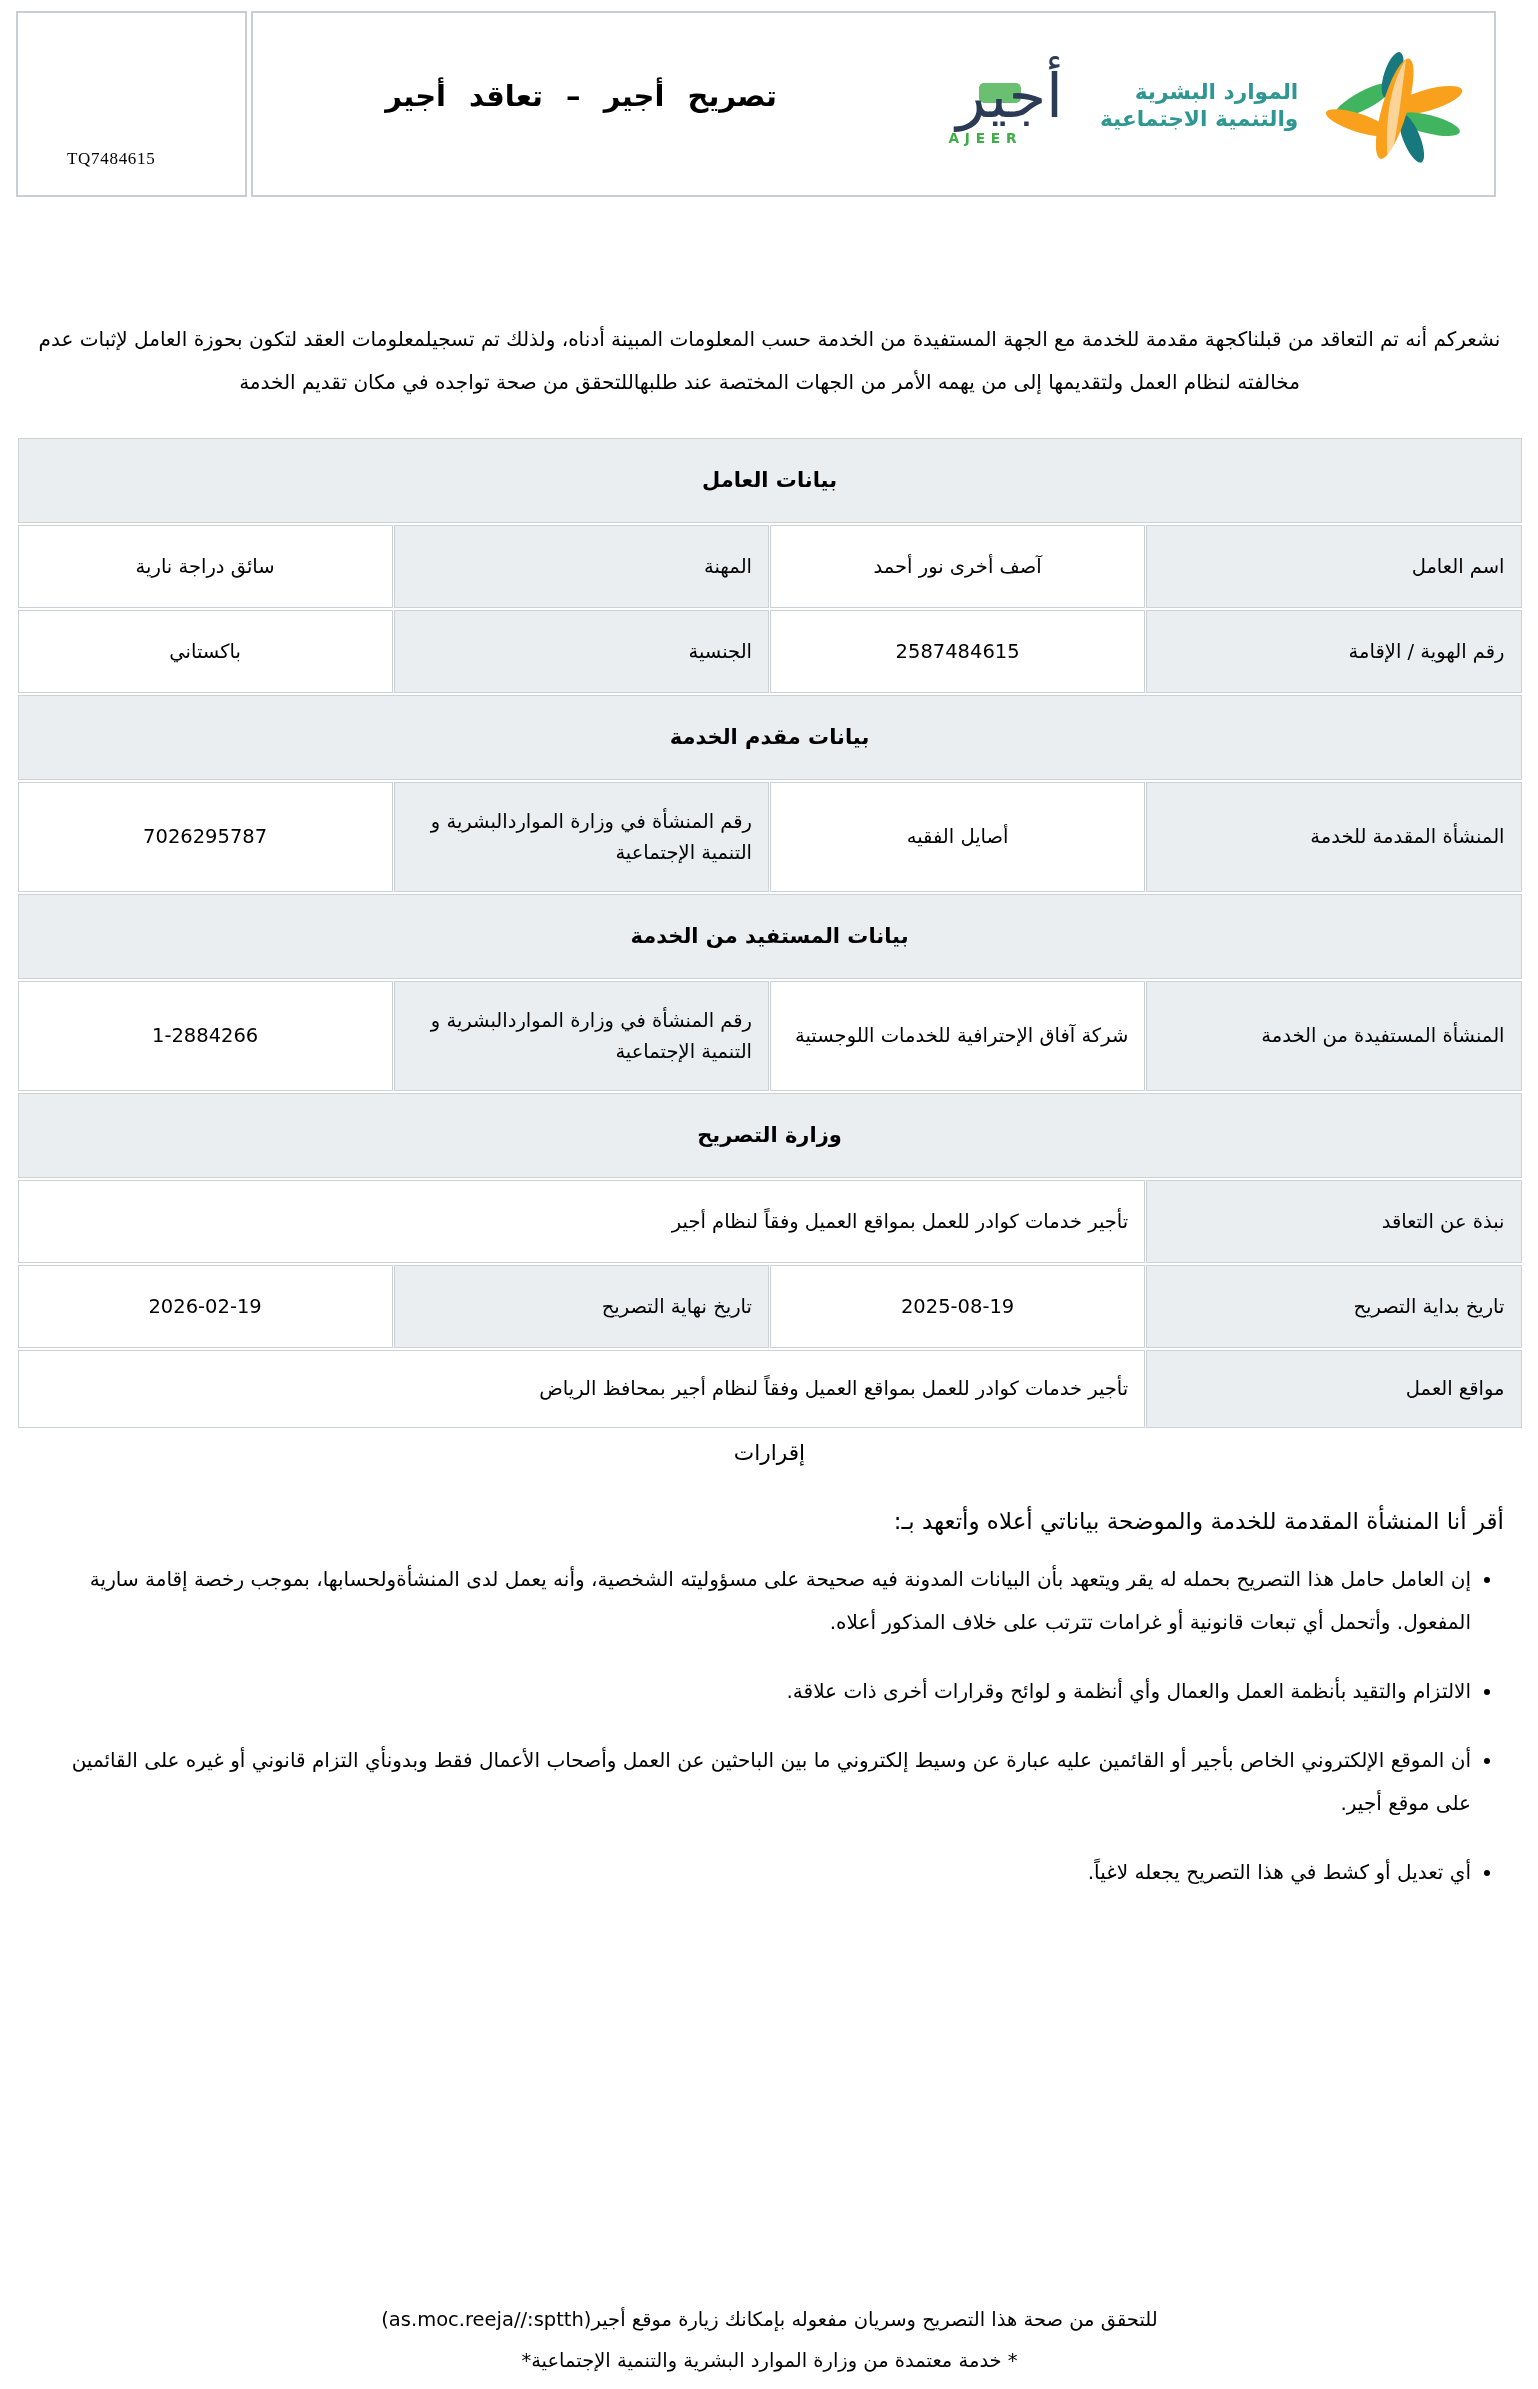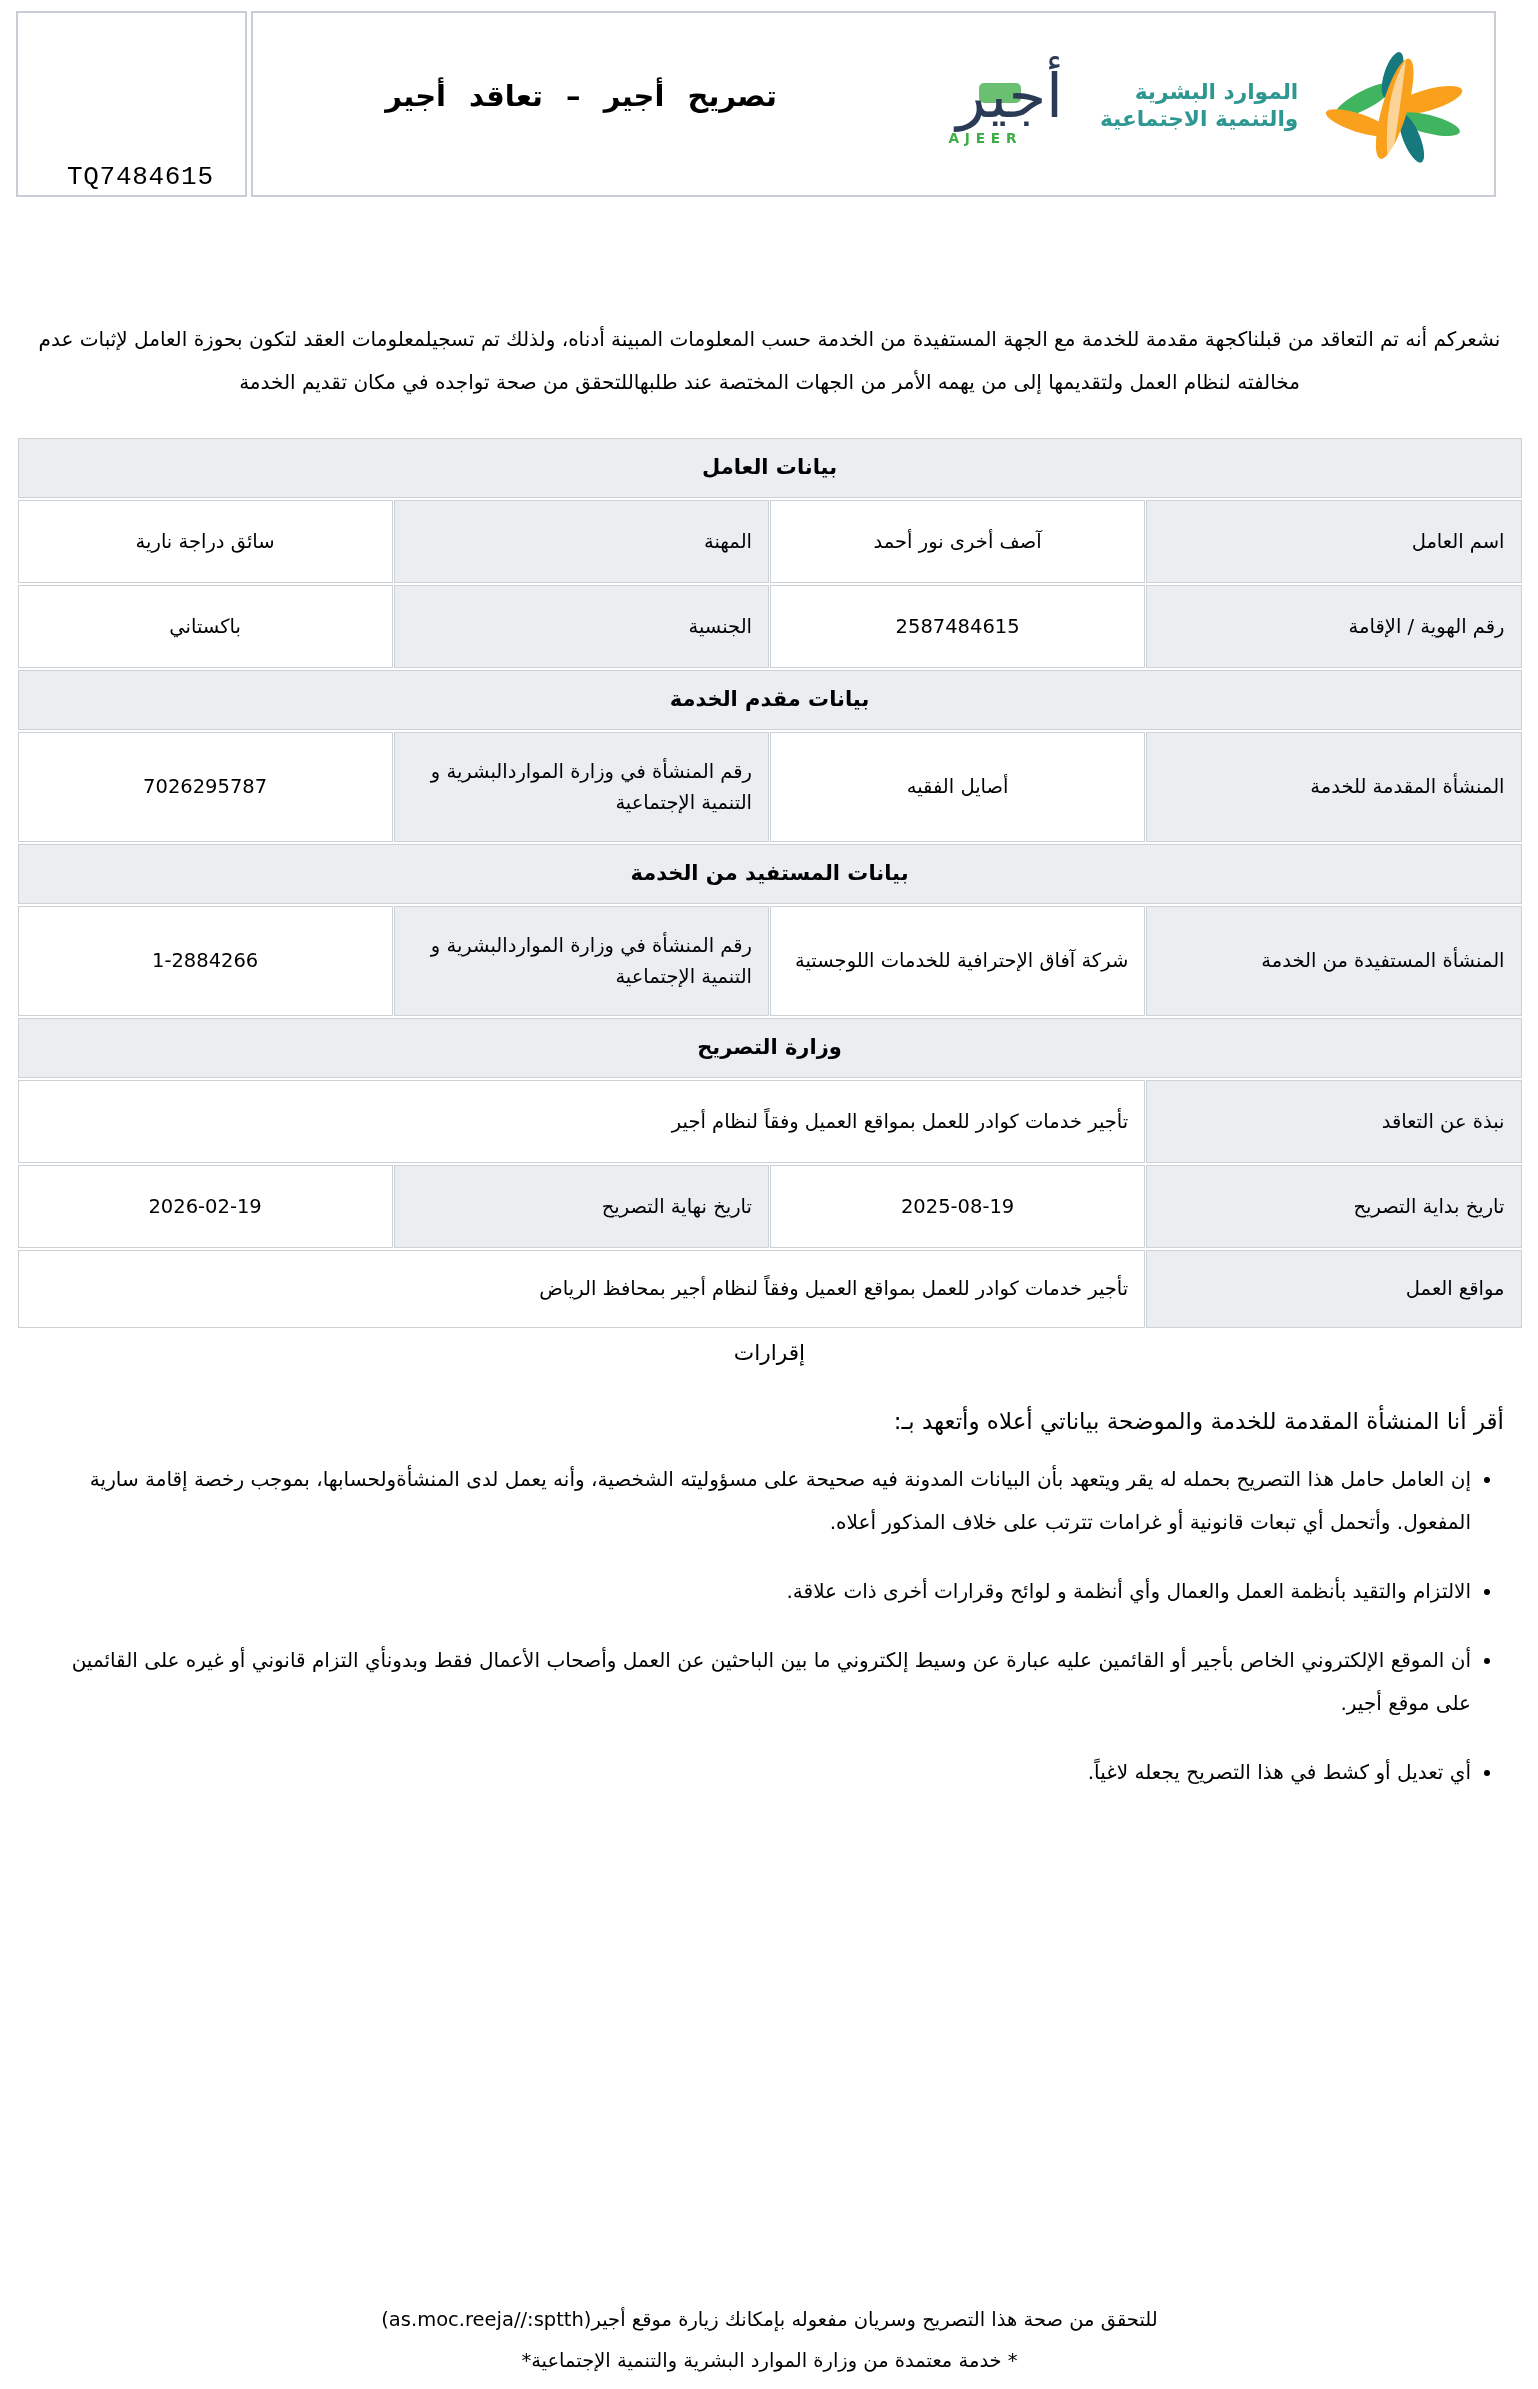--- a/index.html
+++ b/index.html
@@ -6,22 +6,22 @@
   body{
     width:1539px;height:2389px;position:relative;overflow:hidden;
     background:#ffffff;color:#000;
     font-family:"DejaVu Sans","Liberation Sans",sans-serif;
   }
   
   .header{display:flex;gap:4.3px;margin:10.8px 43px 0 16px;height:186px;}
   .hbox{border:2.2px solid #c9cdd5;background:#fff;box-sizing:border-box;}
   .hbox-left{width:231px;position:relative;}
   .permit-number{
-    position:absolute;bottom:3px;left:49px;font-size:26px;letter-spacing:0.7px;
-    font-family:Liberation Mono, monospace;
+    position:absolute;bottom:26px;left:49px;font-size:17px;letter-spacing:0.7px;
+    font-family:Liberation Serif, serif;
   }
   .hbox-main{flex:1;position:relative;}
   .page-title{
     position:absolute;right:auto;left:132px;top:66px;direction:rtl;white-space:nowrap;
     font-size:29px;font-weight:bold;word-spacing:13px;
   }
   .logo-row{position:absolute;right:19px;top:29px;height:126px;display:flex;align-items:center;gap:21.7px;direction:ltr;}
   .ajeer-logo{position:relative;width:137px;text-align:center;}
   .ajeer-accent{position:absolute;top:19px;left:38px;width:42px;height:20px;border-radius:5px;background:#6abf71;z-index:0;}
   .ajeer-ar{position:relative;z-index:1;font-size:61px;line-height:1.05;font-weight:normal;color:#2b3a55;direction:rtl;}
@@ -41,21 +41,21 @@
     direction:rtl;table-layout:fixed;
   }
   .permit-table td{
     border:1.4px solid #ccd1d6;box-sizing:border-box;vertical-align:middle;
     font-size:19.5px;line-height:1.6;padding:5.8px 16px;word-wrap:break-word;
   }
   td.sec{background:#ebeef1;text-align:center;font-size:21px;font-weight:600;}
   td.label{background:#ebeef1;text-align:right;margin-top:8px;}
   td.value{background:#ffffff;text-align:center;}
   td.value-r{background:#ffffff;text-align:right;}
-  tr.h-sec td{height:60px;}
+  tr.h-sec td{height:85px;}
   tr.h-row td{height:83px;}
   tr.h-tall td{height:110px;}
   tr.h-last td{height:78px;}
   
   .decl-title{margin-top:10px;text-align:center;direction:rtl;font-size:21.7px;}
   .decl-intro{margin:43px 35px 0 35px;direction:rtl;text-align:right;font-size:23px;}
   .decl-list{direction:rtl;margin:24.6px 35px 0 35px;padding:0 33px 0 0;}
   .decl-list li{margin-bottom:26px;text-align:right;font-size:20px;line-height:2.15;}
   
   .footer{position:absolute;top:2300px;left:0;right:0;text-align:center;direction:rtl;

